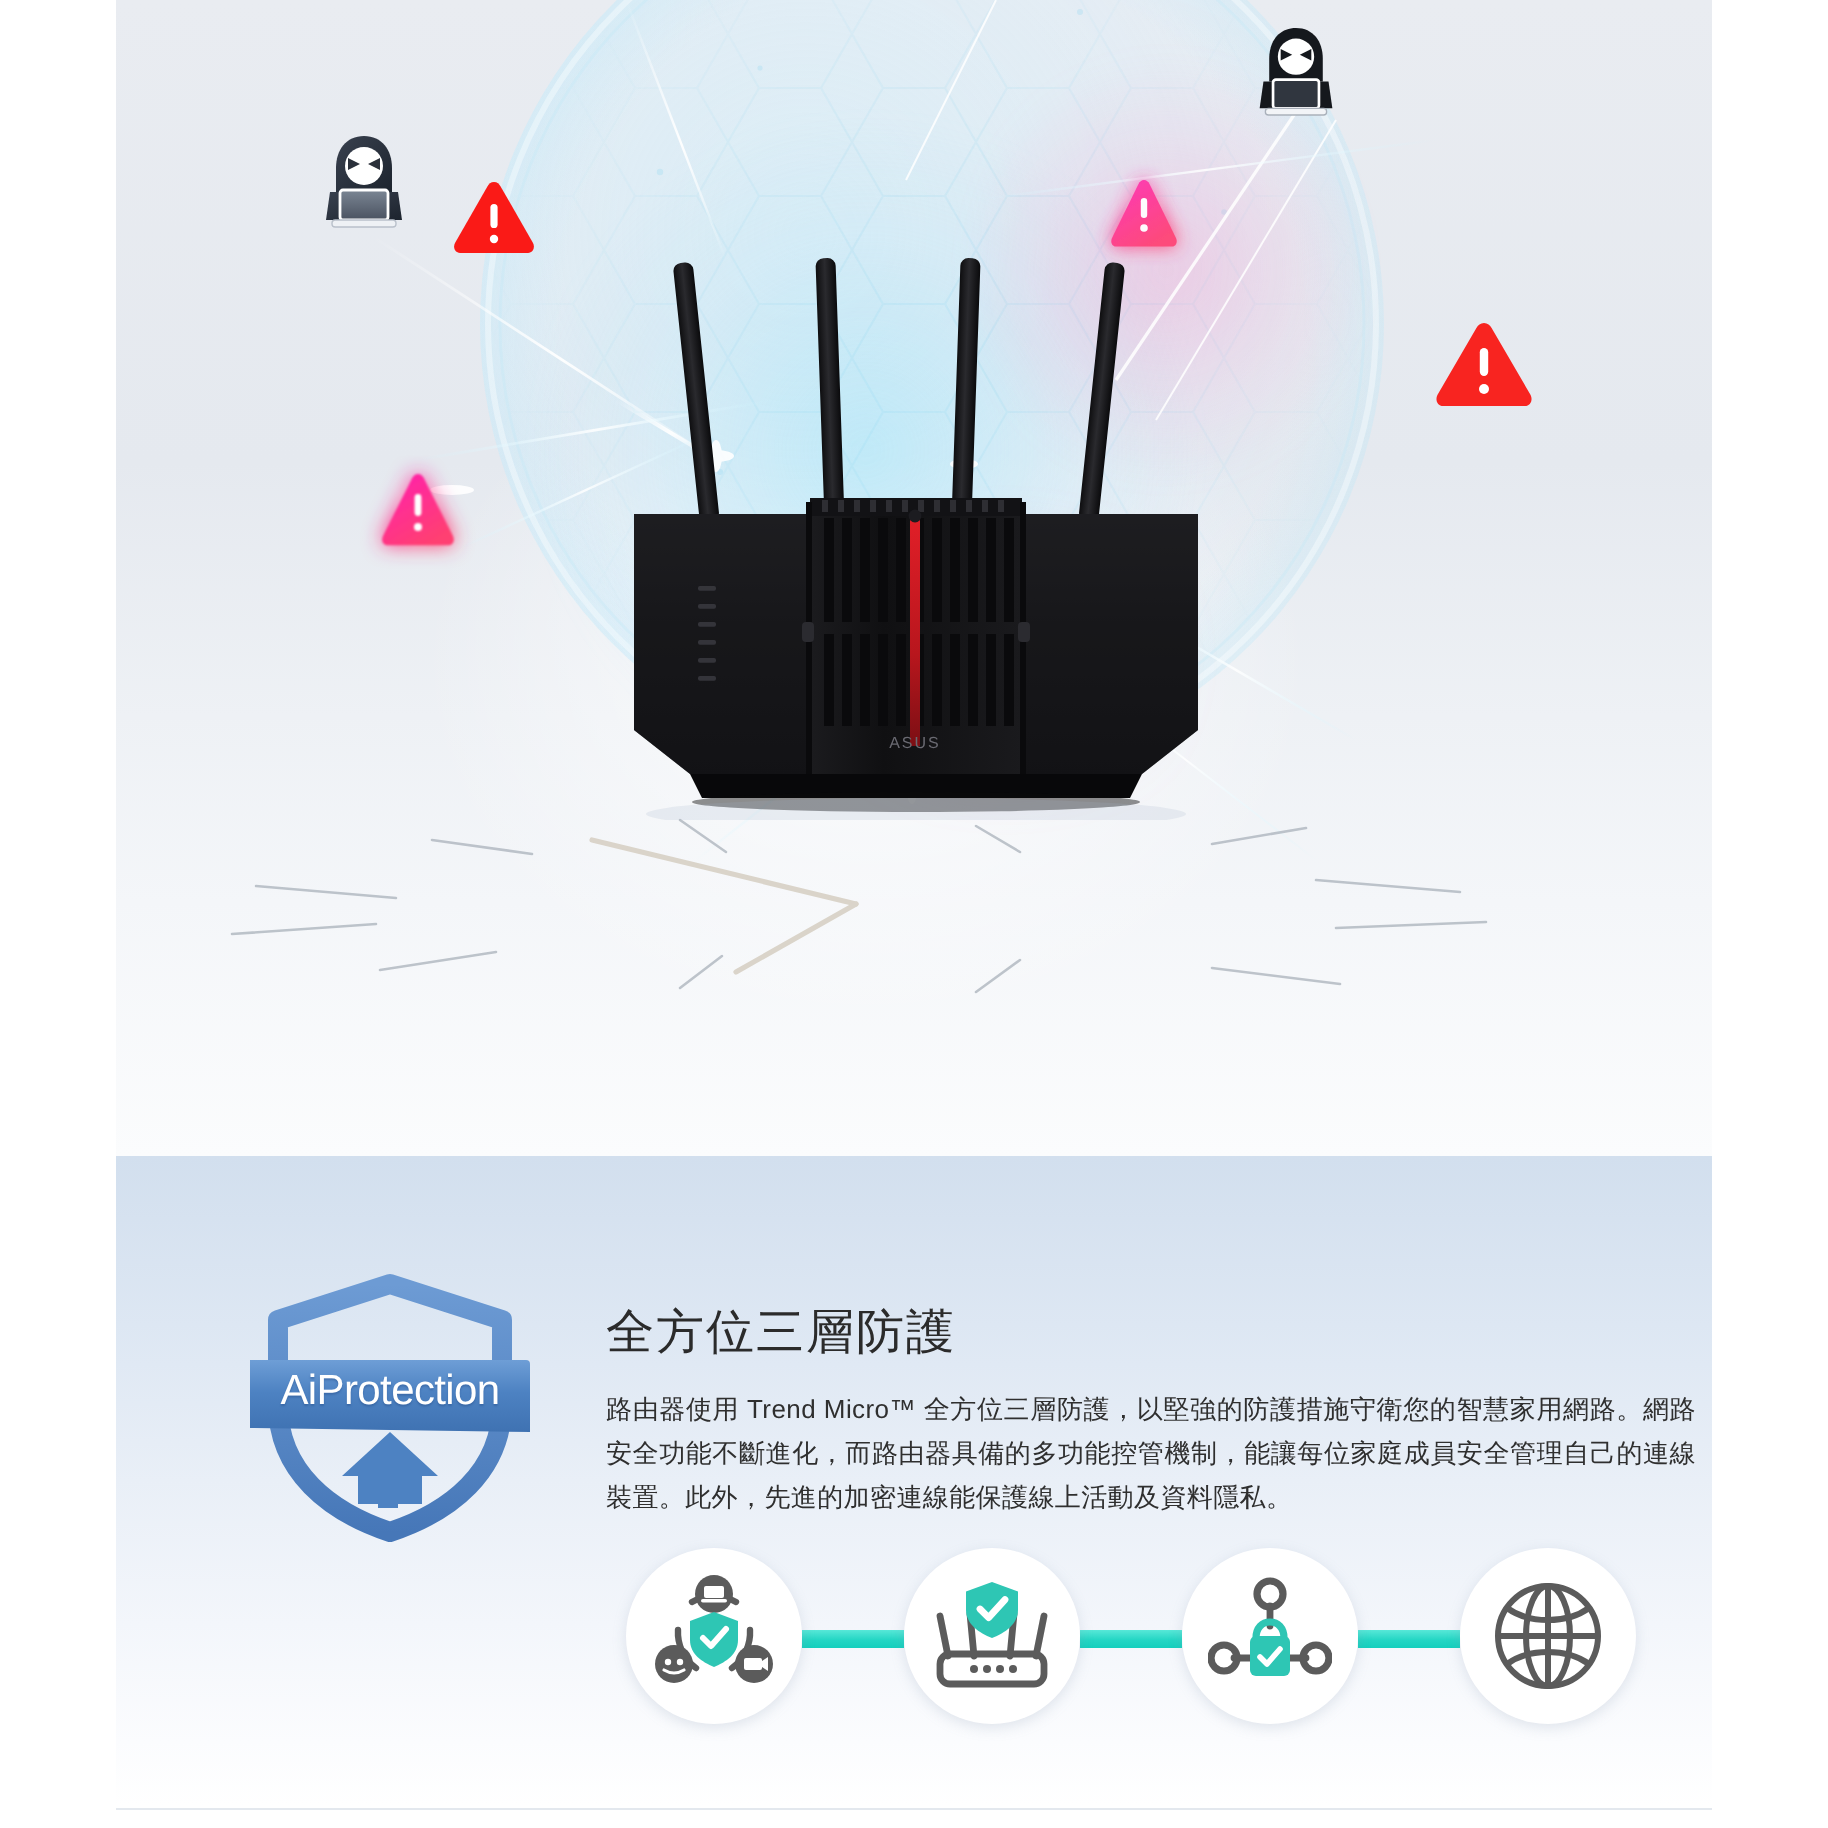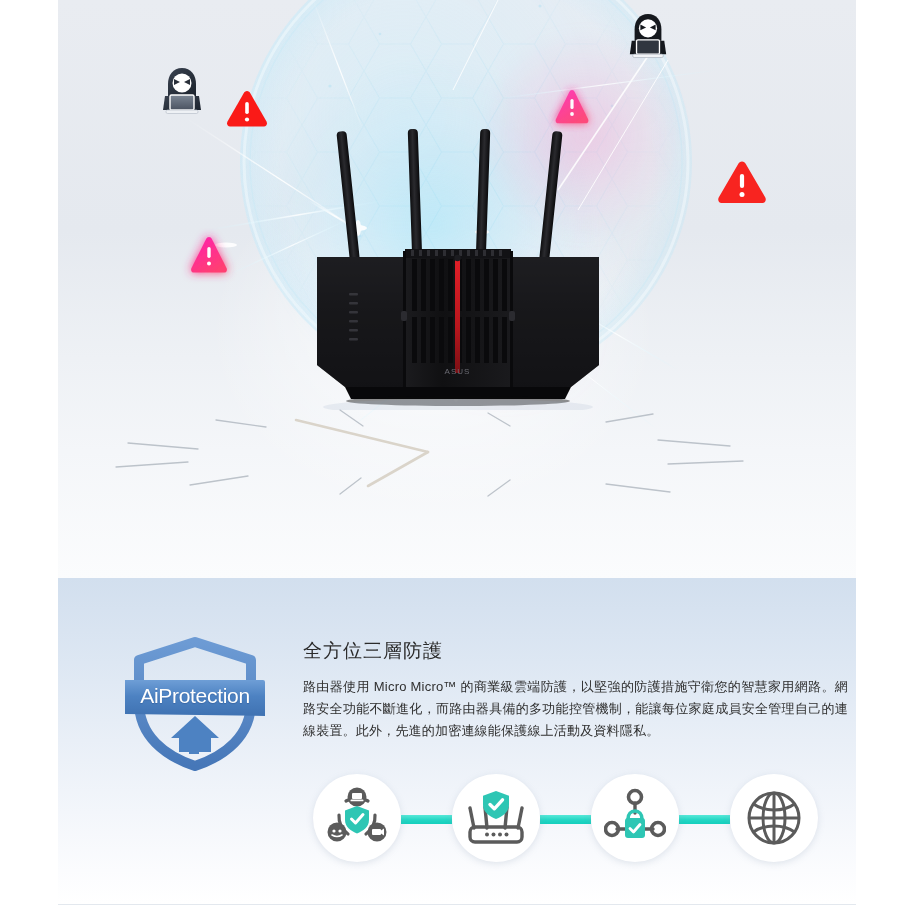--- a/index.html
+++ b/index.html
@@ -113,23 +113,23 @@
     color: #ffffff;
     font-size: 21px;
     font-weight: normal;
     letter-spacing: -0.3px;
     font-family: "Liberation Sans", sans-serif;
     text-shadow: 0 1px 1px rgba(40,80,140,0.45);
     pointer-events: none;
   }
   .copy { position: absolute; left: 245px; top: 60px; width: 545px; }
   .headline {
-    font-size: 19px;
+    font-size: 24px;
     color: #2b2b2b;
-    margin: 0 0 12px 0;
+    margin: 12px 0 12px 0;
     letter-spacing: 1px;
     font-weight: normal;
     font-family: Liberation Sans, sans-serif;
   }
   .body-text {
     font-size: 13px;
     line-height: 22px;
     color: #2f2f2f;
     margin: 0;
     letter-spacing: 0.2px;
@@ -478,21 +478,21 @@
           <rect x="10" y="52" width="140" height="34" rx="2" fill="url(#bng)"></rect>
           <path d="M10 52 L150 54 L150 88 L10 86 Z" fill="url(#bng)"></path>
           <path d="M80 88 L104 110 L96 110 L96 124 L64 124 L64 110 L56 110 Z" fill="#4d82c2"></path>
           <rect x="74" y="112" width="10" height="14" fill="#4d82c2"></rect>
         </svg>
         <div class="aiprotection-text">AiProtection</div>
       </div>
 
       <div class="copy">
         <h2 class="headline">全方位三層防護</h2>
-        <p class="body-text">路由器使用 Micro Micro™ 的商業級雲端防護，以堅強的防護措施守衛您的智慧家用網路。網路安全功能不斷進化，而路由器具備的多功能控管機制，能讓每位家庭成員安全管理自己的連線裝置。此外，先進的加密連線能保護線上活動及資料隱私。</p>
+        <p class="body-text">路由器使用 Trend Micro™ 全方位三層防護，以堅強的防護措施守衛您的智慧家用網路。網路安全功能不斷進化，而路由器具備的多功能控管機制，能讓每位家庭成員安全管理自己的連線裝置。此外，先進的加密連線能保護線上活動及資料隱私。</p>
       </div>
 
       <div class="flow">
         <div class="flow-line" style="left:88px; width:51px;"></div>
         <div class="flow-line" style="left:227px; width:51px;"></div>
         <div class="flow-line" style="left:366px; width:51px;"></div>
 
         <div class="bubble" style="left:0px;">
           <svg width="62" height="62" viewBox="0 0 62 62">
             <g fill="none" stroke="#5b5b5b" stroke-width="3.2" stroke-linecap="round">

